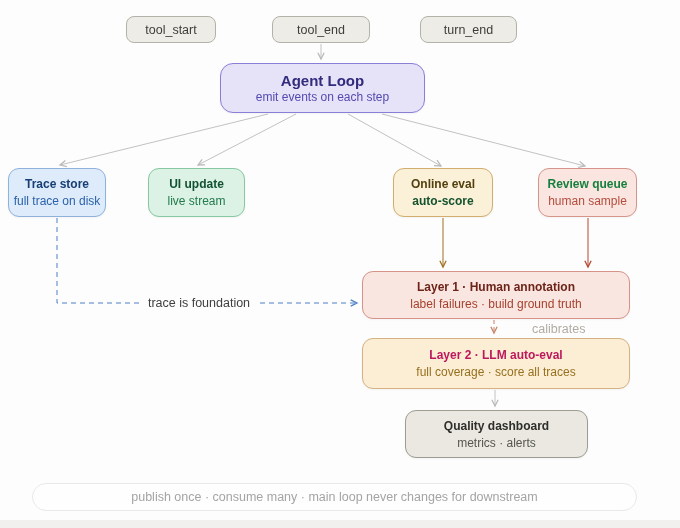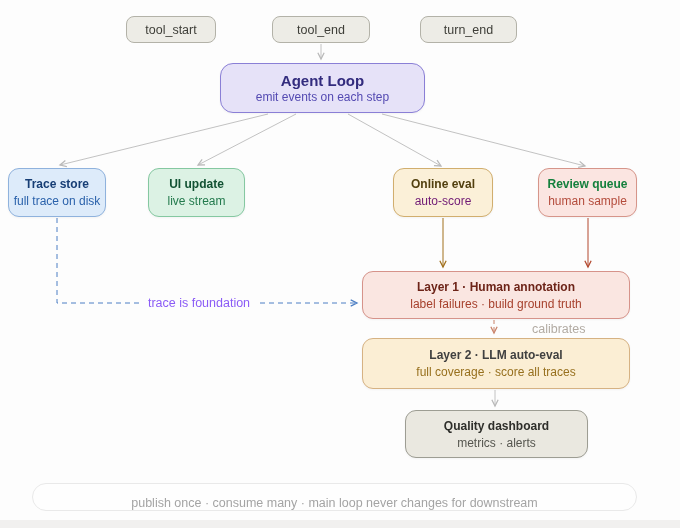--- a/index.html
+++ b/index.html
@@ -31,48 +31,48 @@
   .node-trace{left:8px;top:168px;width:98px;height:49px;background:#ddebfa;border-color:#8fb2dd;}
   .node-trace .t{color:#173e75;}
   .node-trace .s{color:#2b62ab;}
 
   .node-ui{left:148px;top:168px;width:97px;height:49px;background:#dcf2e4;border-color:#85c8a1;}
   .node-ui .t{color:#125233;}
   .node-ui .s{color:#237a4d;}
 
   .node-online{left:393px;top:168px;width:100px;height:49px;background:#fbf0d8;border-color:#d1ae6e;}
   .node-online .t{color:#52400f;}
-  .node-online .s{color:#701a75;}
+  .node-online .s{color:#14532d;font-weight:bold;}
 
   .node-review{left:538px;top:168px;width:99px;height:49px;background:#fbe5e1;border-color:#d6958a;}
   .node-review .t{color:#15803d;}
   .node-review .s{color:#b44c3c;}
 
   .node-layer1{left:362px;top:271px;width:268px;height:48px;background:#fae6e1;border-color:#d6938a;}
   .node-layer1 .t{color:#6d2418;}
   .node-layer1 .s{color:#a6402c;}
 
   .node-layer2{left:362px;top:338px;width:268px;height:51px;background:#fbeed4;border-color:#d6b283;}
-  .node-layer2 .t{color:#404040;}
+  .node-layer2 .t{color:#be185d;}
   .node-layer2 .s{color:#97701e;}
 
   .node-quality{left:405px;top:410px;width:183px;height:48px;background:#eae8e0;border-color:#9d9d93;}
   .node-quality .t{color:#2e2e2a;}
   .node-quality .s{color:#55554e;}
 
   .edge-label{
-    position:absolute;font-size:12.5px;color:#8b5cf6;white-space:nowrap;
+    position:absolute;font-size:12.5px;color:#404040;white-space:nowrap;
   }
   .lbl-foundation{left:199px;top:303px;transform:translate(-50%,-50%);background:#fdfdfd;padding:0 8px;}
   .lbl-calibrates{left:532px;top:329px;transform:translateY(-50%);color:#b2aba3;}
 
   .footer-pill{
     position:absolute;left:32px;top:483px;width:605px;height:28px;box-sizing:border-box;
     border:1px solid #e9e9e9;border-radius:14px;background:#fefefe;
-    display:flex;align-items:flex-end;justify-content:center;
+    display:flex;align-items:center;justify-content:center;
     font-size:12.5px;color:#a4a4a4;
   }
   .bottom-strip{position:absolute;left:0;top:520px;width:680px;height:8px;background:#f1f0ef;}
 </style>
 </head>
 <body>
 
 <div class="stage">
 
   <svg class="edges" viewBox="0 0 680 528" xmlns="http://www.w3.org/2000/svg">

